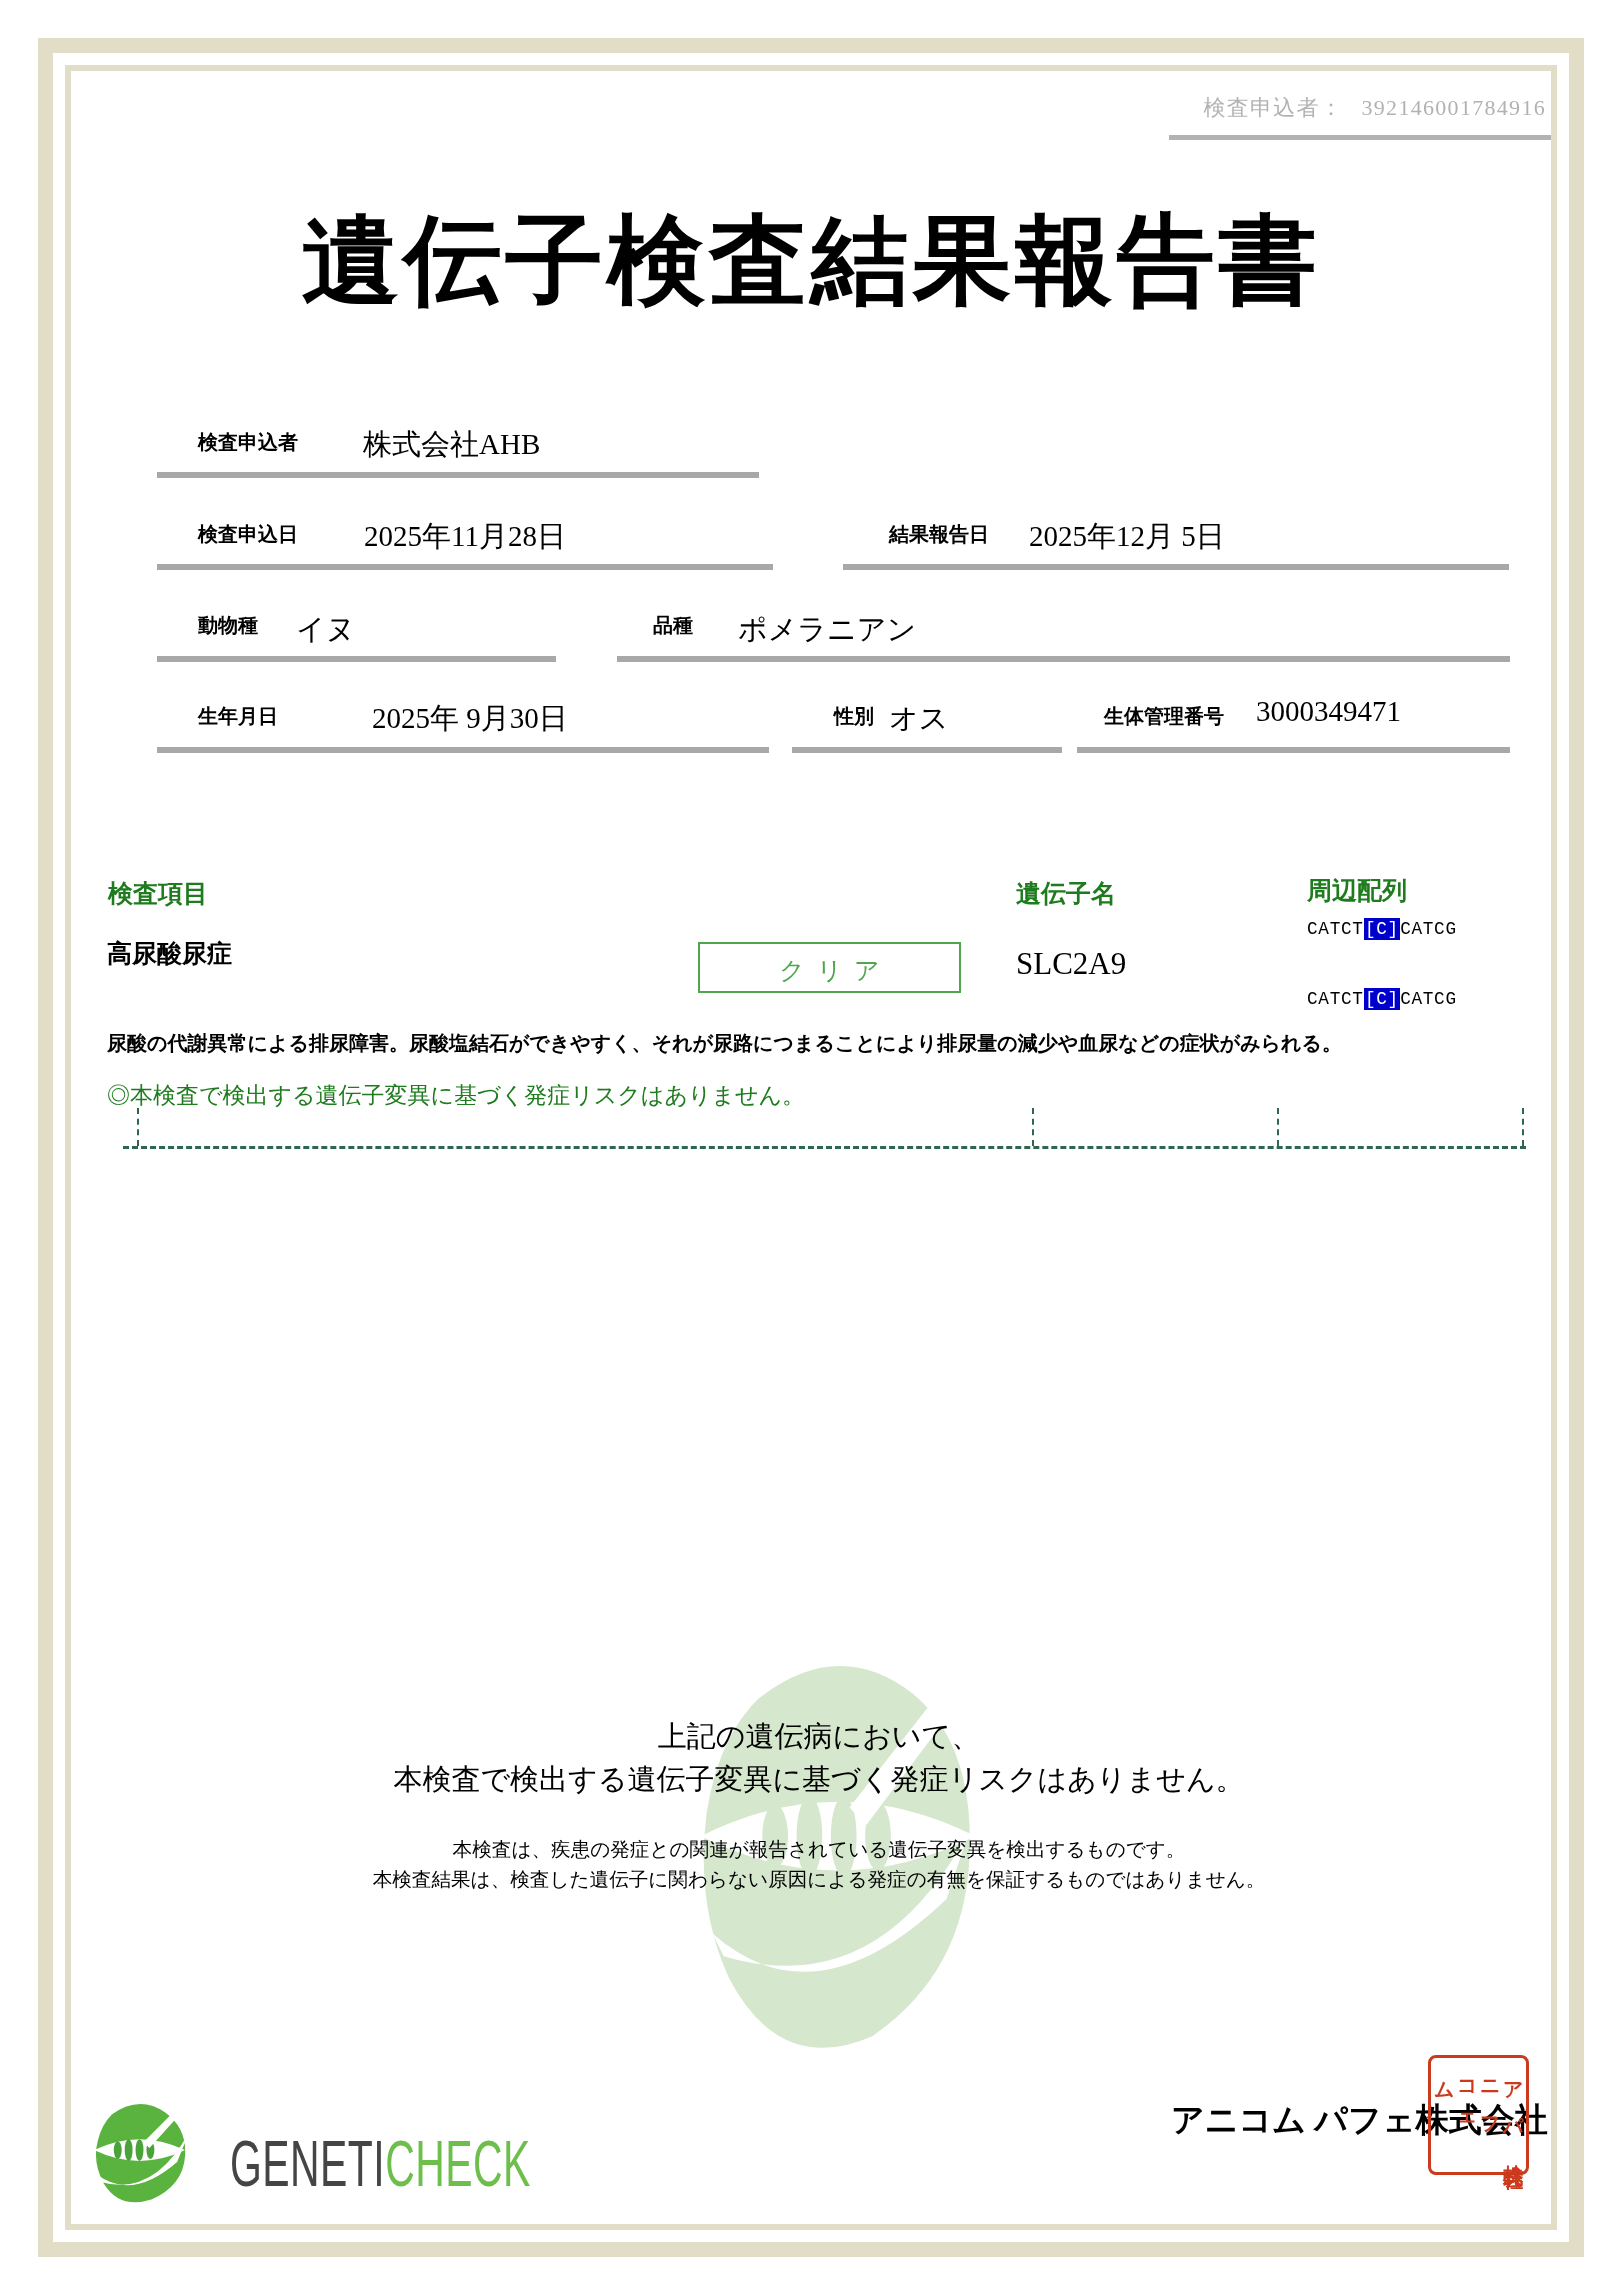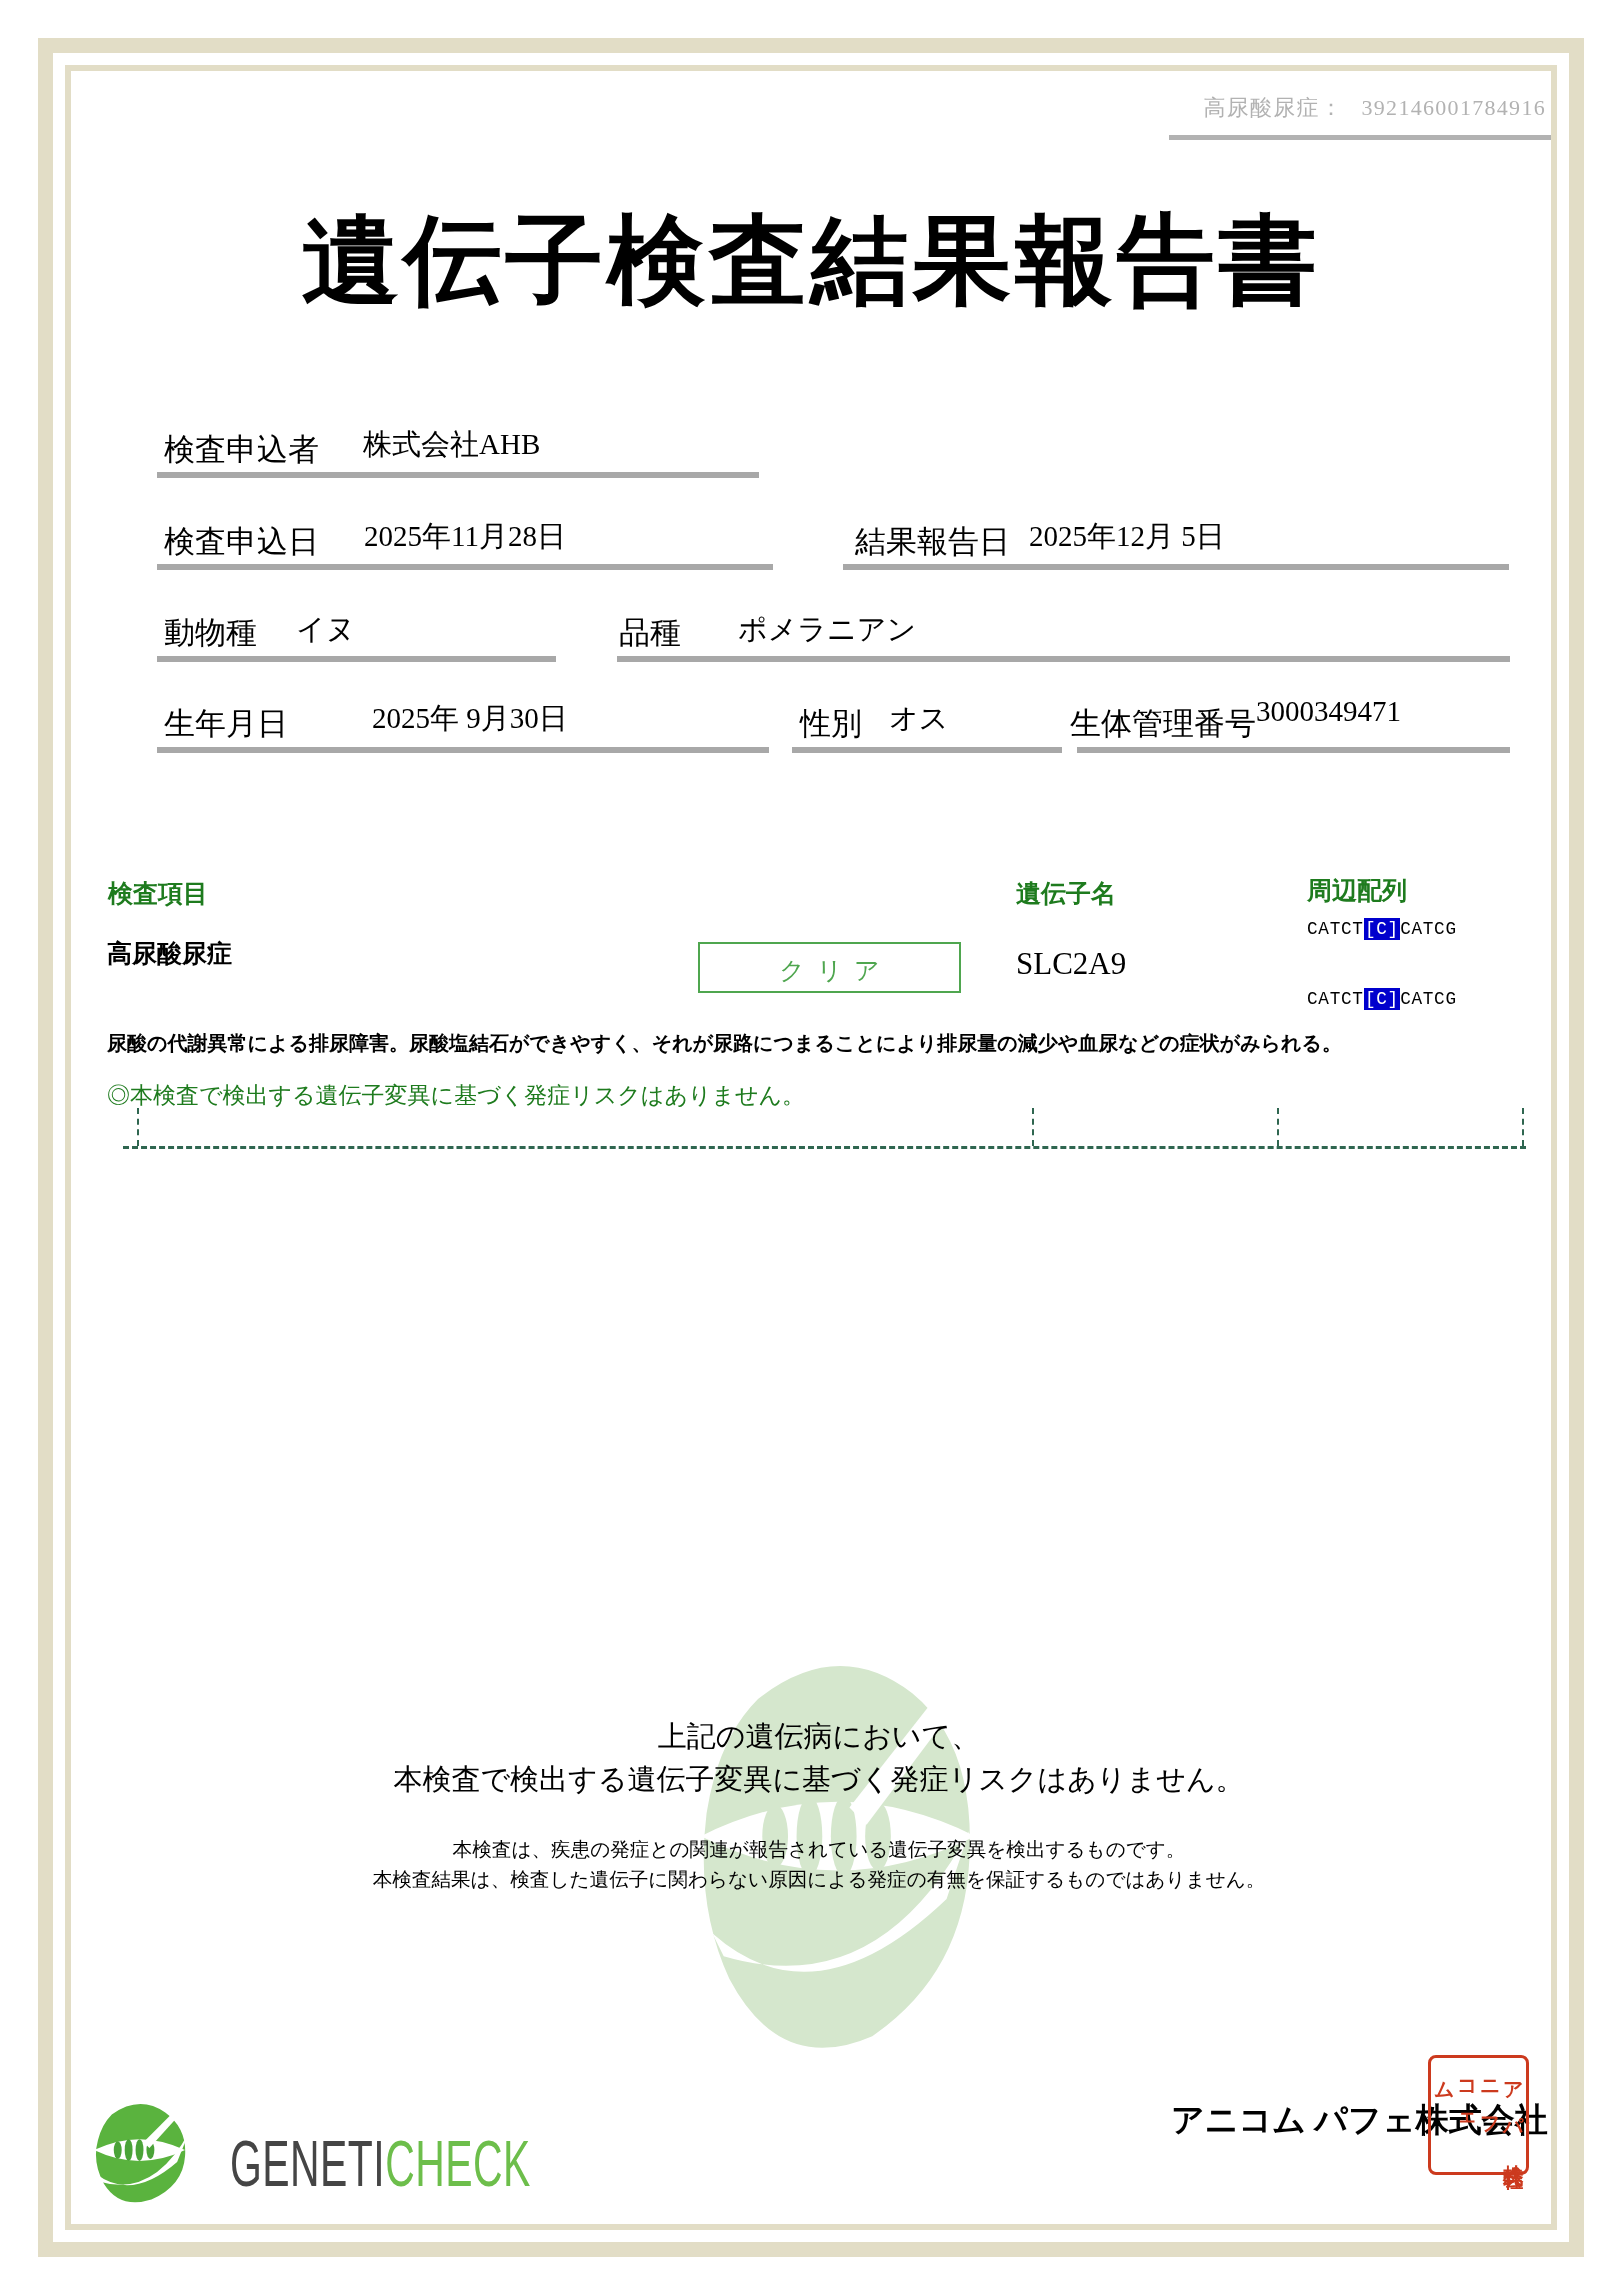--- a/index.html
+++ b/index.html
@@ -14,21 +14,21 @@
     border:6.5px solid var(--beige,#e2ddc6);pointer-events:none;}
   
   .ctrl{position:absolute;top:93px;right:76px;font-size:22px;letter-spacing:1.3px;
     color:var(--muted,#b2b2b2);white-space:nowrap;z-index:2;}
   .ctrl-num{margin-left:18.3px;}
   .ctrl-line{position:absolute;top:135px;left:1169px;width:382px;height:5.2px;
     background:var(--muted,#b2b2b2);z-index:2;}
   .title{position:absolute;top:196px;left:0;width:100%;text-align:center;
     font-size:98px;font-weight:600;letter-spacing:3.9px;z-index:2;}
   
-  .lbl{position:absolute;font-size:31px;font-weight:400;white-space:nowrap;z-index:2;}
+  .lbl{position:absolute;font-size:20px;font-weight:700;white-space:nowrap;z-index:2;margin-left:34px;}
   .val{position:absolute;font-size:29px;white-space:nowrap;z-index:2;}
   .uline{position:absolute;height:5.9px;background:var(--gray,#a8a8a8);z-index:2;}
   
   .sec-label{position:absolute;font-size:25px;font-weight:700;
     color:var(--green,#1e7b1e);white-space:nowrap;z-index:2;}
   .disease{position:absolute;left:107px;top:937px;font-size:25px;font-weight:700;z-index:2;}
   .clear-box{position:absolute;left:698px;top:942px;width:263px;height:51px;
     border:2.6px solid var(--green_mid,#4fa64f);display:flex;align-items:center;justify-content:center;
     z-index:2;box-sizing:border-box;}
   .clear-box span{font-size:25px;letter-spacing:11.8px;color:var(--green_mid,#4fa64f);
@@ -68,21 +68,21 @@
 </style>
 </head>
 <body>
 
 <div class="page">
 
   <div class="frame-outer"></div>
   <div class="frame-inner"></div>
 
   <div class="ctrl">
-    <span>高尿酸尿症：</span><span class="ctrl-num">392146001784916</span>
+    <span>検査申込者：</span><span class="ctrl-num">392146001784916</span>
   </div>
   <div class="ctrl-line"></div>
 
   <div class="title">遺伝子検査結果報告書</div>
 
   <span class="lbl" style="left:164px;top:429px">検査申込者</span>
   <span class="val" style="left:363px;top:425px">株式会社AHB</span>
   <div class="uline" style="left:157px;top:472px;width:602px"></div>
 
   <span class="lbl" style="left:164px;top:521px">検査申込日</span>

